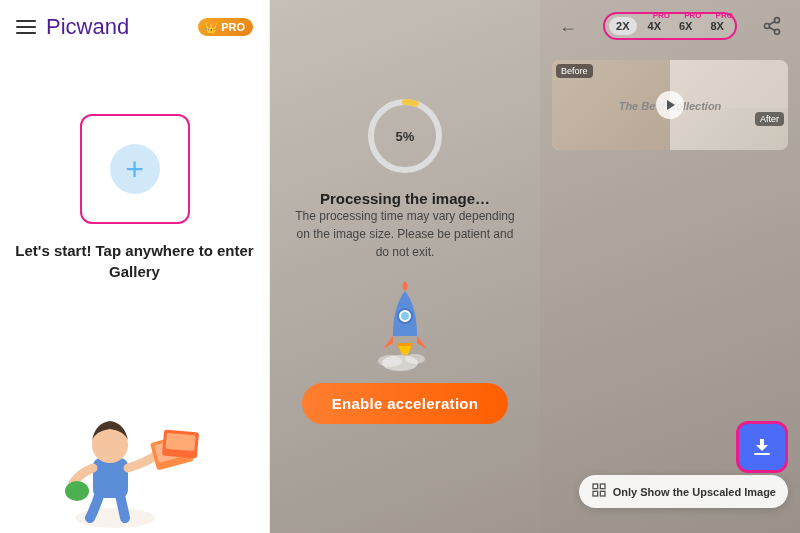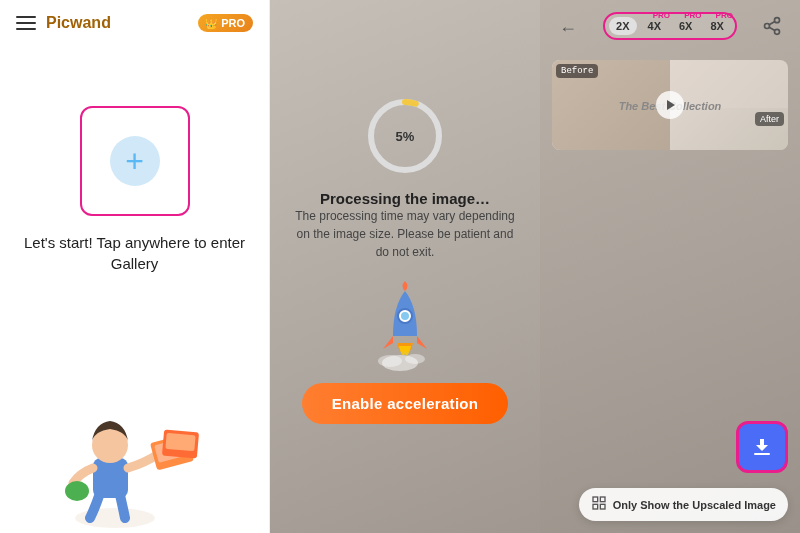--- a/index.html
+++ b/index.html
@@ -47,23 +47,23 @@
     }
 
     .hamburger-icon span {
       display: block;
       height: 2px;
       background: #333;
       border-radius: 2px;
     }
 
     .app-title {
-      font-size: 16px;
-      font-weight: 700;
-      color: #a16207;
+      font-size: 22px;
+      font-weight: 400;
+      color: #4c1d95;
     }
 
     .pro-badge {
       background: linear-gradient(135deg, #f5a623, #e8821a);
       color: #fff;
       font-size: 11px;
       font-weight: 700;
       padding: 3px 8px;
       border-radius: 12px;
       display: flex;
@@ -104,21 +104,21 @@
       align-items: center;
       justify-content: center;
       color: #5bb8f5;
       font-size: 32px;
       font-weight: 300;
       line-height: 1;
     }
 
     .gallery-text {
       font-size: 15px;
-      font-weight: 400;
+      font-weight: 700;
       color: #222;
       text-align: center;
       line-height: 1.4;
     }
 
     .illustration {
       position: absolute;
       bottom: 0;
       left: 0;
       right: 0;
@@ -357,21 +357,20 @@
     }
 
     .preview-before {
       flex: 1;
       background: linear-gradient(135deg, #c8b8a8, #b8a898);
       display: flex;
       align-items: flex-start;
       justify-content: flex-start;
       padding: 4px;
       position: relative;
-      font-family: Liberation Mono, monospace;
     }
 
     .before-label {
       background: rgba(0,0,0,0.5);
       color: #fff;
       font-size: 9px;
       padding: 2px 5px;
       border-radius: 4px;
     }
 
@@ -434,21 +433,21 @@
       display: flex;
       align-items: center;
       justify-content: center;
       cursor: pointer;
       color: #fff;
       font-size: 22px;
     }
 
     .upscale-toggle {
       position: absolute;
-      bottom: 12px;
+      bottom: 25px;
       right: 12px;
       z-index: 2;
       background: rgba(255,255,255,0.9);
       border-radius: 20px;
       padding: 7px 12px;
       display: flex;
       align-items: center;
       gap: 6px;
       font-size: 11px;
       font-weight: 600;

